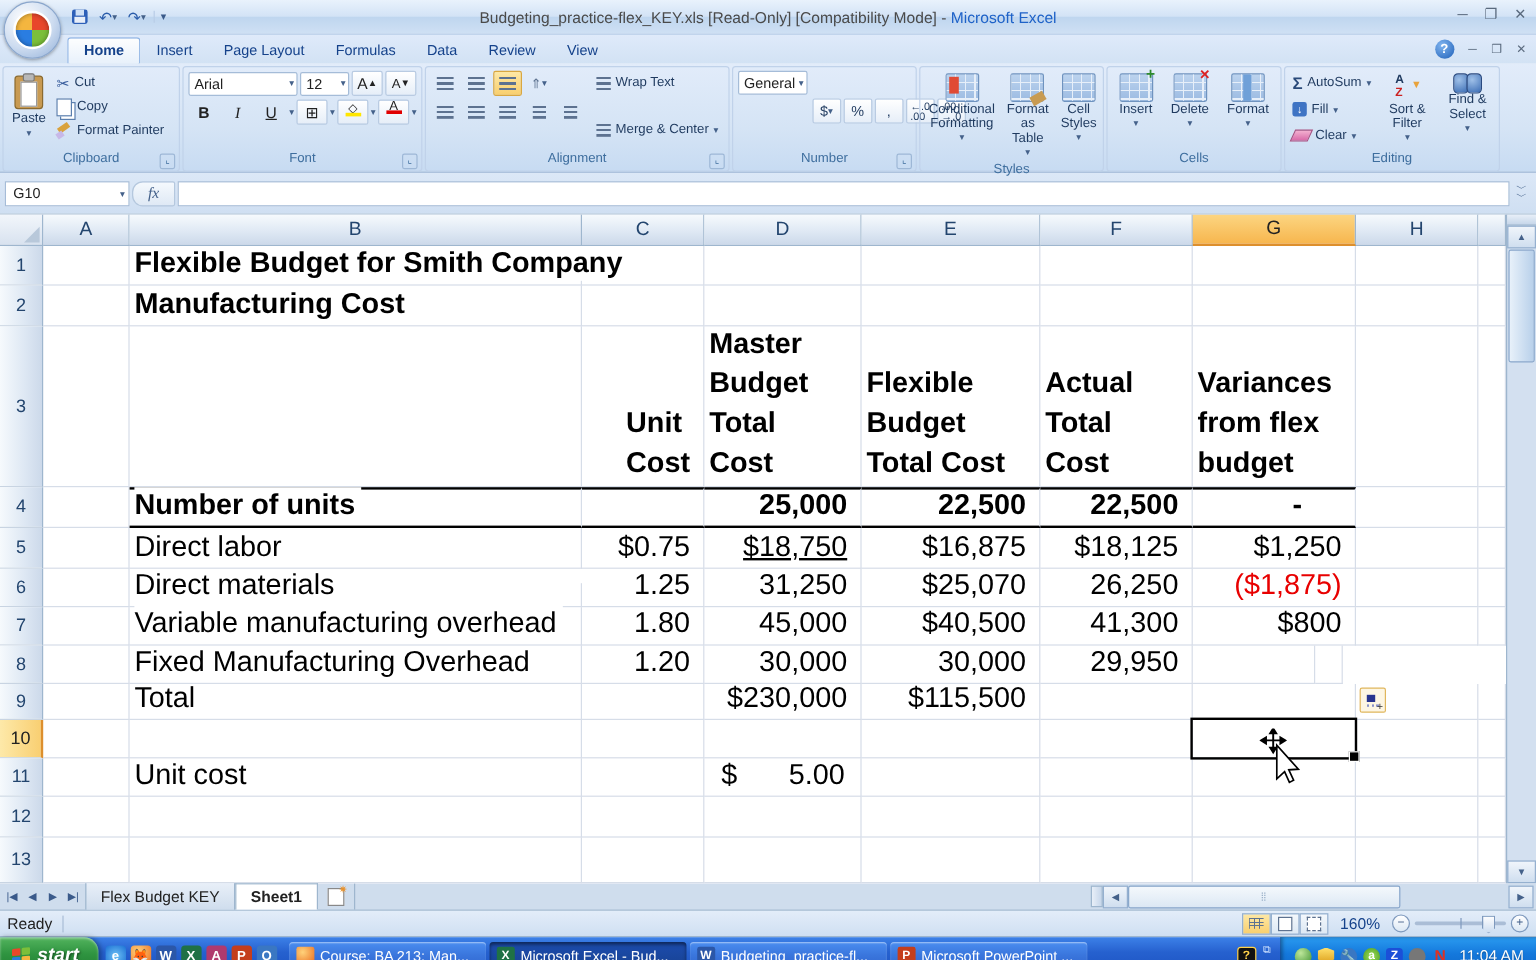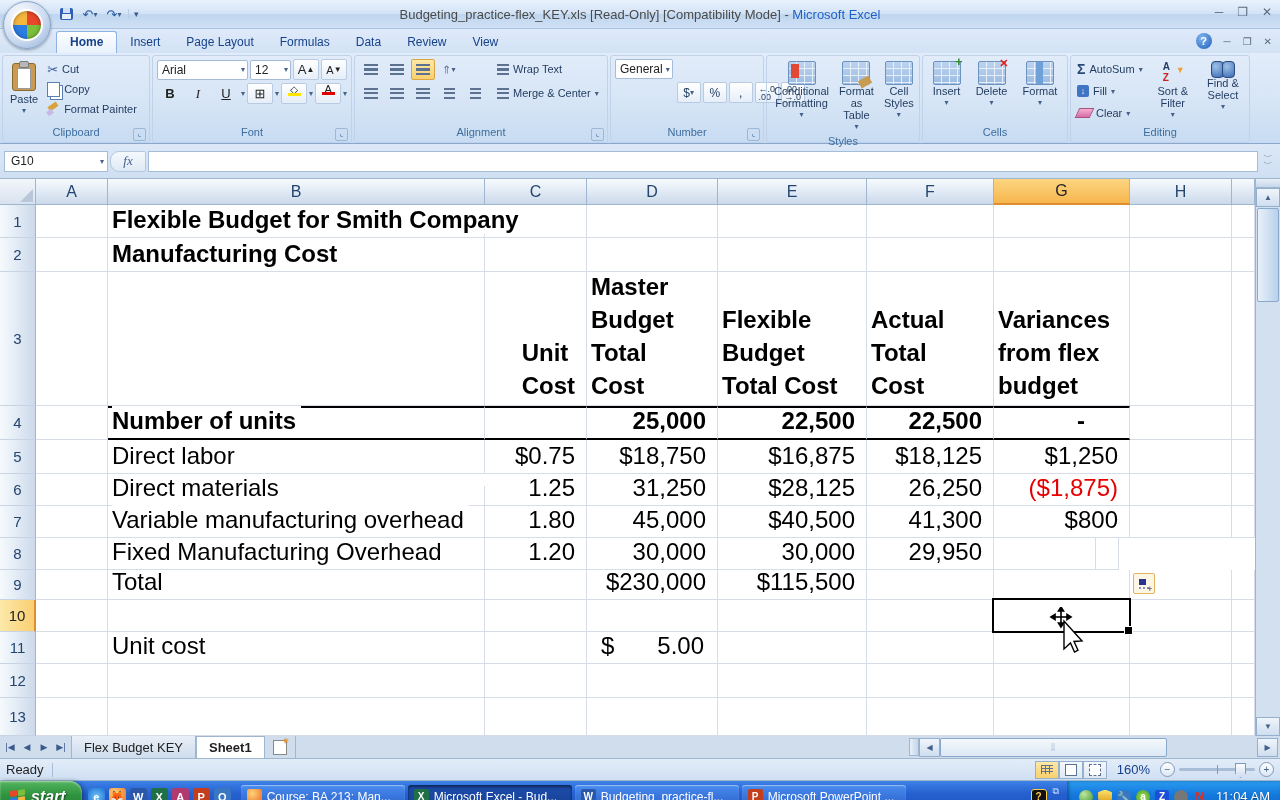--- a/index.html
+++ b/index.html
@@ -347,21 +347,21 @@
                 <span class="bars"></span>
               </span>
             <span class="abtn">
                 <span class="bars" style="width:11px"></span>
               </span>
             <span class="abtn">
                 <span class="bars" style="width:11px"></span>
               </span>
           </div>
         </div>
-        <div class="stack" style="gap:4px">
+        <div class="stack" style="gap:19px">
           <div class="smallbtn">
               <span class="bars" style="width:12px"></span>
               <span>Wrap Text</span>
             </div>
           <div class="smallbtn">
               <span class="bars" style="width:12px"></span>
               <span>Merge &amp; Center</span>
               <span class="arrow">▾</span>
             </div>
         </div>
@@ -579,21 +579,21 @@
         </div>
         <div class="grow" style="height: 34px;">
           <div class="rhdr">5</div>
           <div class="cell" style="width: 72px;"></div>
           <div class="cell" style="width: 377px;">
             <span class="txt">Direct labor</span>
           </div>
           <div class="cell ar" style="width: 102px;">
             <span class="txt">$0.75</span>
           </div>
-          <div class="cell ar" style="width: 131px;">
+          <div class="cell ar" style="width: 131px; text-decoration: underline;">
             <span class="txt">$18,750</span>
           </div>
           <div class="cell ar" style="width: 149px;">
             <span class="txt">$16,875</span>
           </div>
           <div class="cell ar" style="width: 127px;">
             <span class="txt">$18,125</span>
           </div>
           <div class="cell ar" style="width: 136px;">
             <span class="txt">$1,250</span>
@@ -607,21 +607,21 @@
           <div class="cell" style="width: 377px; margin-top: 12px;">
             <span class="txt">Direct materials</span>
           </div>
           <div class="cell ar" style="width: 102px;">
             <span class="txt">1.25</span>
           </div>
           <div class="cell ar" style="width: 131px;">
             <span class="txt">31,250</span>
           </div>
           <div class="cell ar" style="width: 149px;">
-            <span class="txt">$28,125</span>
+            <span class="txt">$25,070</span>
           </div>
           <div class="cell ar" style="width: 127px;">
             <span class="txt">26,250</span>
           </div>
           <div class="cell ar red" style="width: 136px;">
             <span class="txt">($1,875)</span>
           </div>
           <div class="cell" style="width: 102px;"></div>
           <div class="cell" style="width: 23px;"></div>
         </div>

